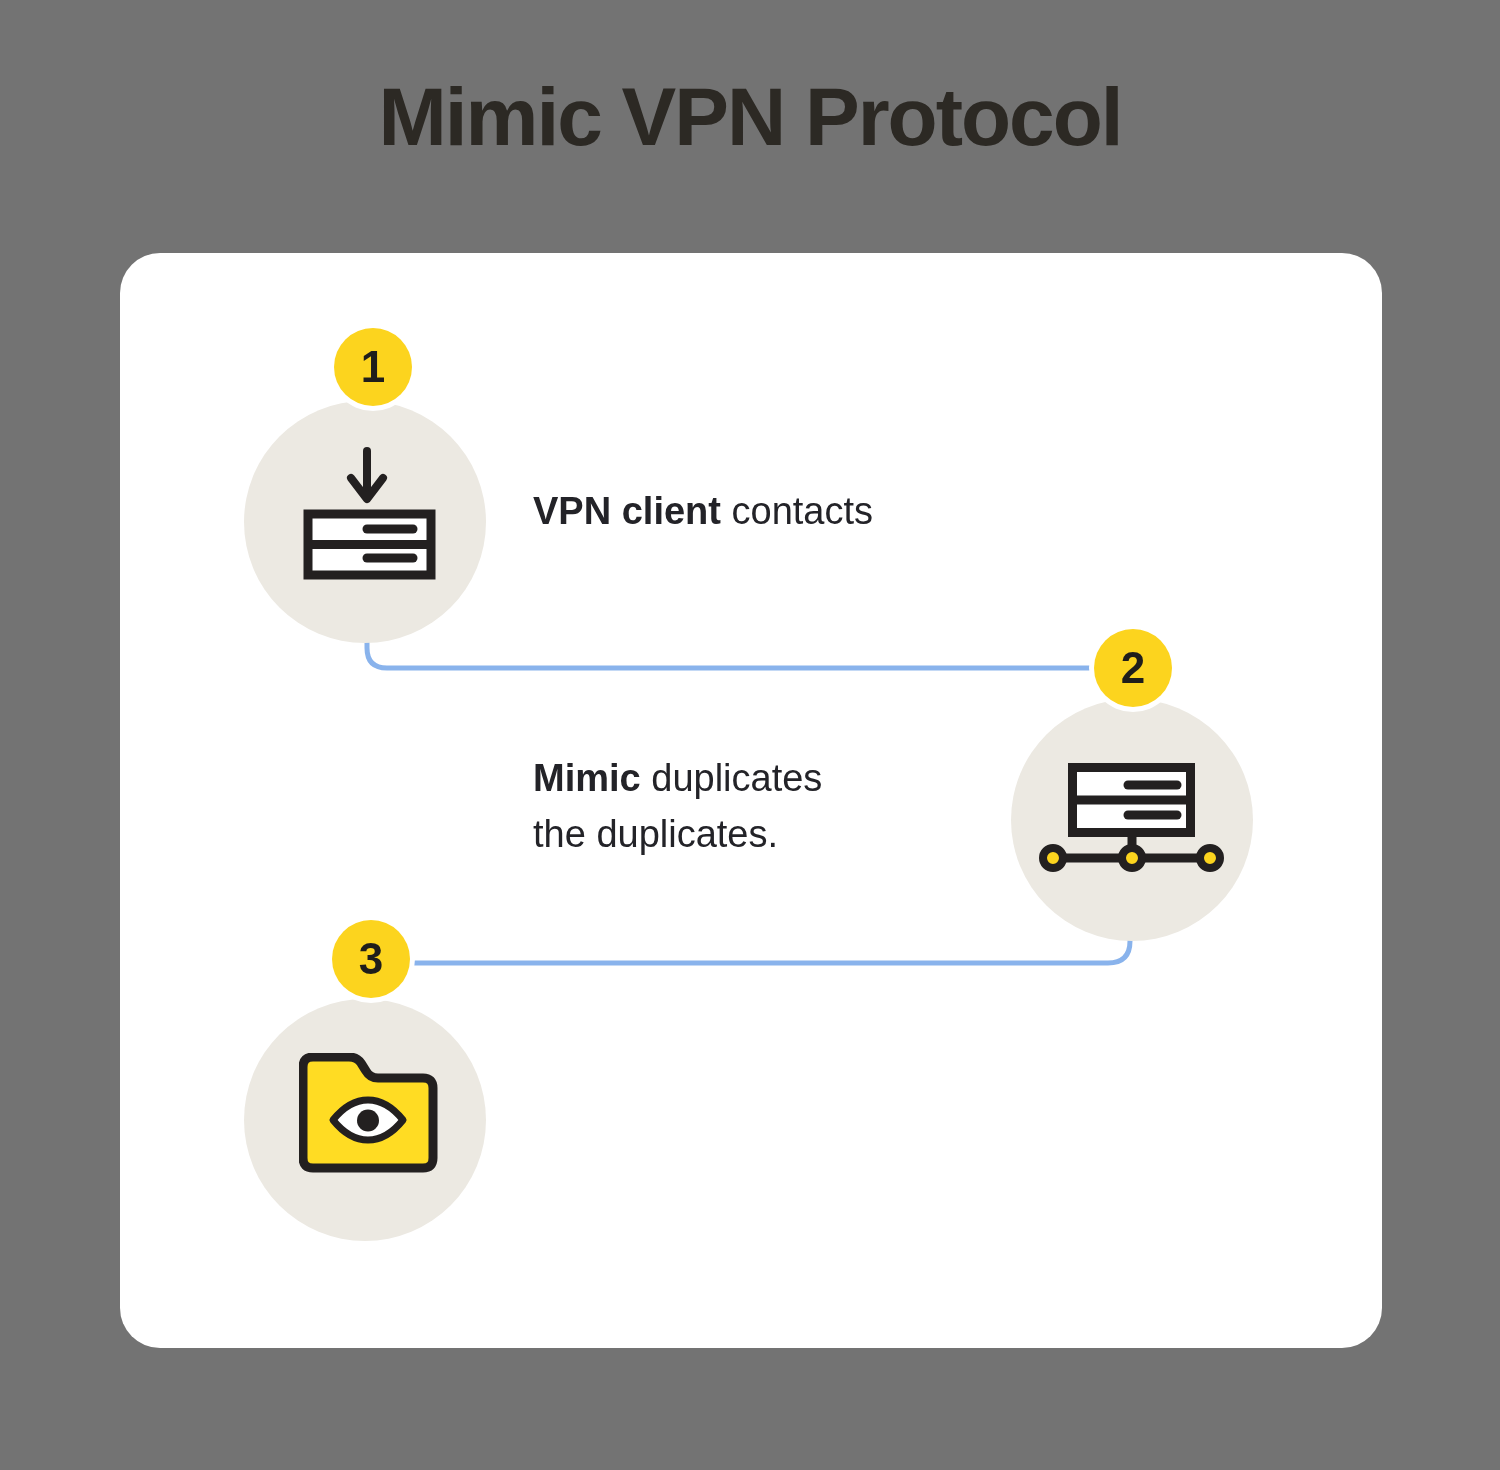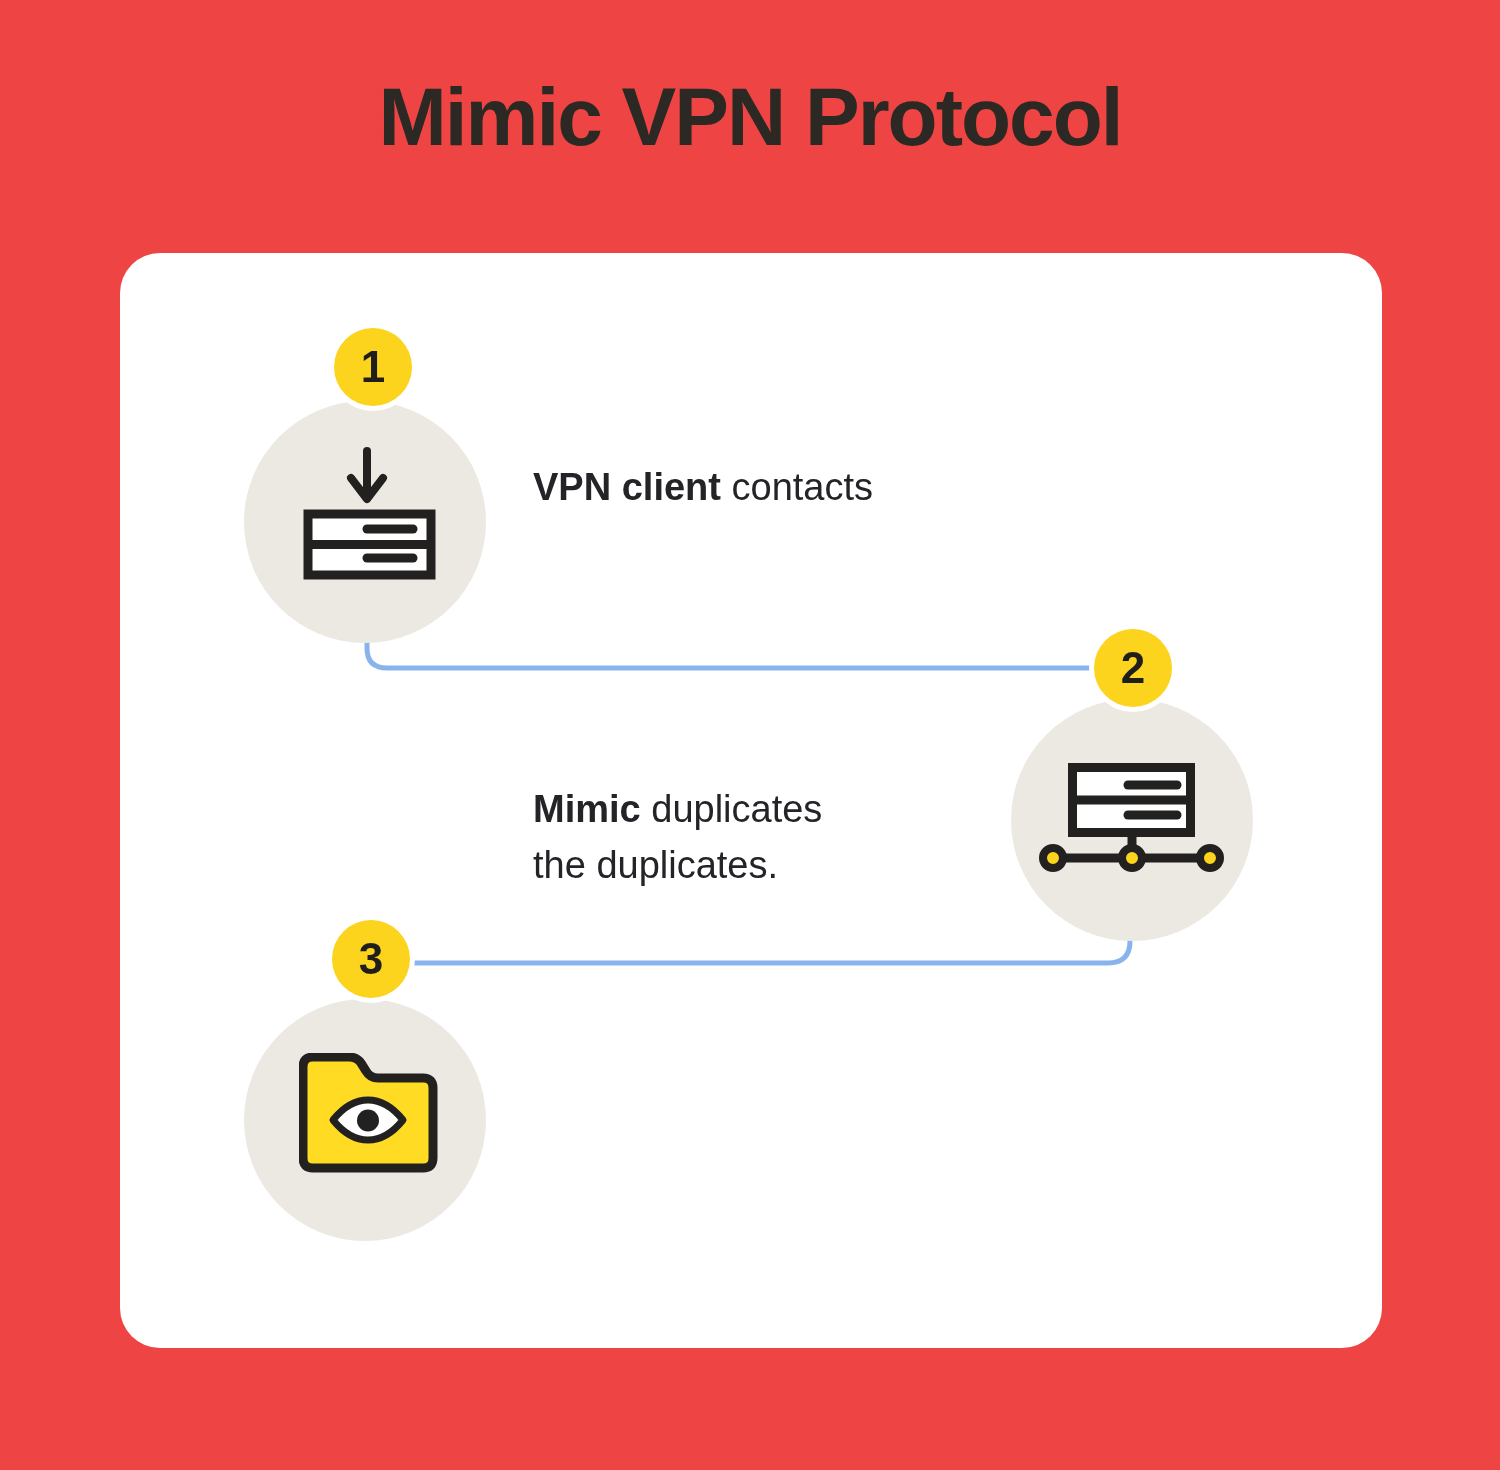--- a/index.html
+++ b/index.html
@@ -1,17 +1,17 @@
 <!DOCTYPE html>
 <html><head>
 <meta charset="utf-8">
 <style>
   html,body{margin:0;padding:0;background:#F0EDE4;}
   .page{
-    position:relative;width:1500px;height:1470px;background:#ef4444;
+    position:relative;width:1500px;height:1470px;background:#737373;
     overflow:hidden;font-family:"Liberation Sans","DejaVu Sans",sans-serif;
   }
   .title{
     position:absolute;left:0;right:0;top:76px;margin:0;text-align:center;
     font-size:82px;font-weight:700;letter-spacing:-2px;color:#2C2924;line-height:1;
   }
   .card{
     position:absolute;left:120px;top:253px;width:1262px;height:1095px;
     background:#FFFFFF;border-radius:40px;z-index:1;
   }
@@ -33,23 +33,24 @@
     background:#FCD41E;box-shadow:0 0 0 5px #FFFFFF;z-index:4;
     display:flex;align-items:center;justify-content:center;
     font-size:44px;font-weight:700;color:#1F1E1B;
   }
   .b1{left:334px;top:328px}
   .b2{left:1094px;top:629px}
   .b3{left:332px;top:920px}
   .text{
     position:absolute;left:533px;z-index:3;font-size:38px;line-height:56px;
     color:#232328;
+    margin-top:24px;
   }
   .t1{top:459px}
-  .t2{top:781px}
+  .t2{top:726px}
   .t3{top:1052px}
   .text .bold{font-weight:700;}
   .line{white-space:nowrap;}
 </style>
 </head>
 <body>
 
 <div class="page">
 
   <h1 class="title">Mimic VPN Protocol</h1>

